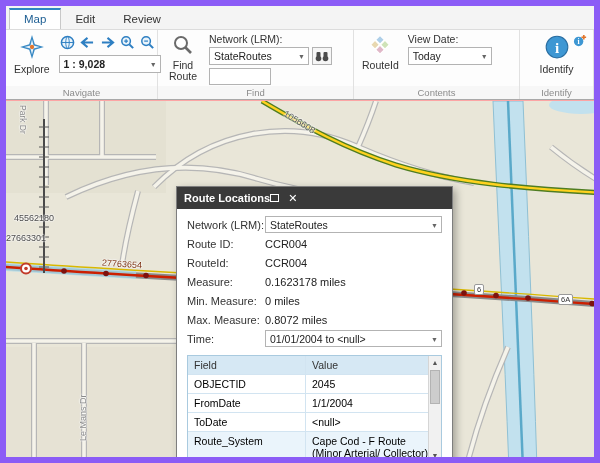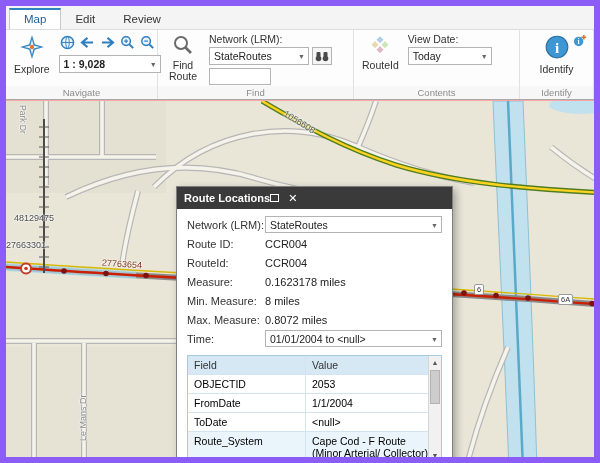--- a/index.html
+++ b/index.html
@@ -264,22 +264,22 @@
       </g>
 
       <circle cx="20" cy="167.5" r="5" fill="#fff" stroke="#c23b2a" stroke-width="2"></circle>
       <circle cx="20" cy="167.5" r="1.8" fill="#c23b2a"></circle>
 
       <path d="M38,18 V172" stroke="#4a4a4a" stroke-width="2" fill="none"></path>
       <path d="M33 26H43M33 36H43M33 46H43M33 56H43M33 66H43M33 76H43M33 86H43M33 96H43M33 106H43M33 116H43M33 126H43M33 136H43M33 146H43M33 156H43M33 166H43" stroke="#5a5a5a" stroke-width="1" fill="none"></path>
     </svg>
 
     <span class="maplabel vert" style="left:12px; top:4px; color:#8a8a8a; font-size:8.5px;">Park Dr</span>
-    <span class="maplabel" style="left:8px; top:112px;">48129475</span>
-    <span class="maplabel" style="left:0px; top:139px;">27663301</span>
+    <span class="maplabel" style="left:8px; top:112px;">45562180</span>
+    <span class="maplabel" style="left:0px; top:132px;">27663301</span>
     <span class="maplabel" style="left:96px; top:158px; color:#7a2f10; transform:rotate(4deg);">27763654</span>
     <span class="maplabel" style="left:276px; top:16px; transform:rotate(32deg); color:#555;">1056608</span>
     <span class="maplabel" style="left:62px; top:268px; color:#8a8a8a; transform:rotate(-90deg); transform-origin:left top; left:72px; top:340px;">Le Mans Dr</span>
     <span class="maplabel shield" style="left:468px; top:183px;">6</span>
     <span class="maplabel shield" style="left:552px; top:193px;">6A</span>
   </div>
 
   <div class="dialog">
     <div class="dlg-title">
       <span>Route Locations</span>
@@ -303,42 +303,42 @@
       <div class="dlg-row">
         <span class="dlg-label">RouteId:</span>
         <span class="dlg-value">CCR004</span>
       </div>
       <div class="dlg-row">
         <span class="dlg-label">Measure:</span>
         <span class="dlg-value">0.1623178 miles</span>
       </div>
       <div class="dlg-row">
         <span class="dlg-label">Min. Measure:</span>
-        <span class="dlg-value">8 miles</span>
+        <span class="dlg-value">0 miles</span>
       </div>
       <div class="dlg-row">
         <span class="dlg-label">Max. Measure:</span>
         <span class="dlg-value">0.8072 miles</span>
       </div>
       <div class="dlg-row">
         <span class="dlg-label">Time:</span>
         <div class="combo">
           <span>01/01/2004 to &lt;null&gt;</span>
           <span class="caret">▼</span>
         </div>
       </div>
 
       <div class="tbl">
         <div class="trow thead">
           <div class="cell-f">Field</div>
           <div class="cell-v">Value</div>
         </div>
         <div class="trow">
           <div class="cell-f">OBJECTID</div>
-          <div class="cell-v">2053</div>
+          <div class="cell-v">2045</div>
         </div>
         <div class="trow">
           <div class="cell-f">FromDate</div>
           <div class="cell-v">1/1/2004</div>
         </div>
         <div class="trow">
           <div class="cell-f">ToDate</div>
           <div class="cell-v">&lt;null&gt;</div>
         </div>
         <div class="trow alt">

